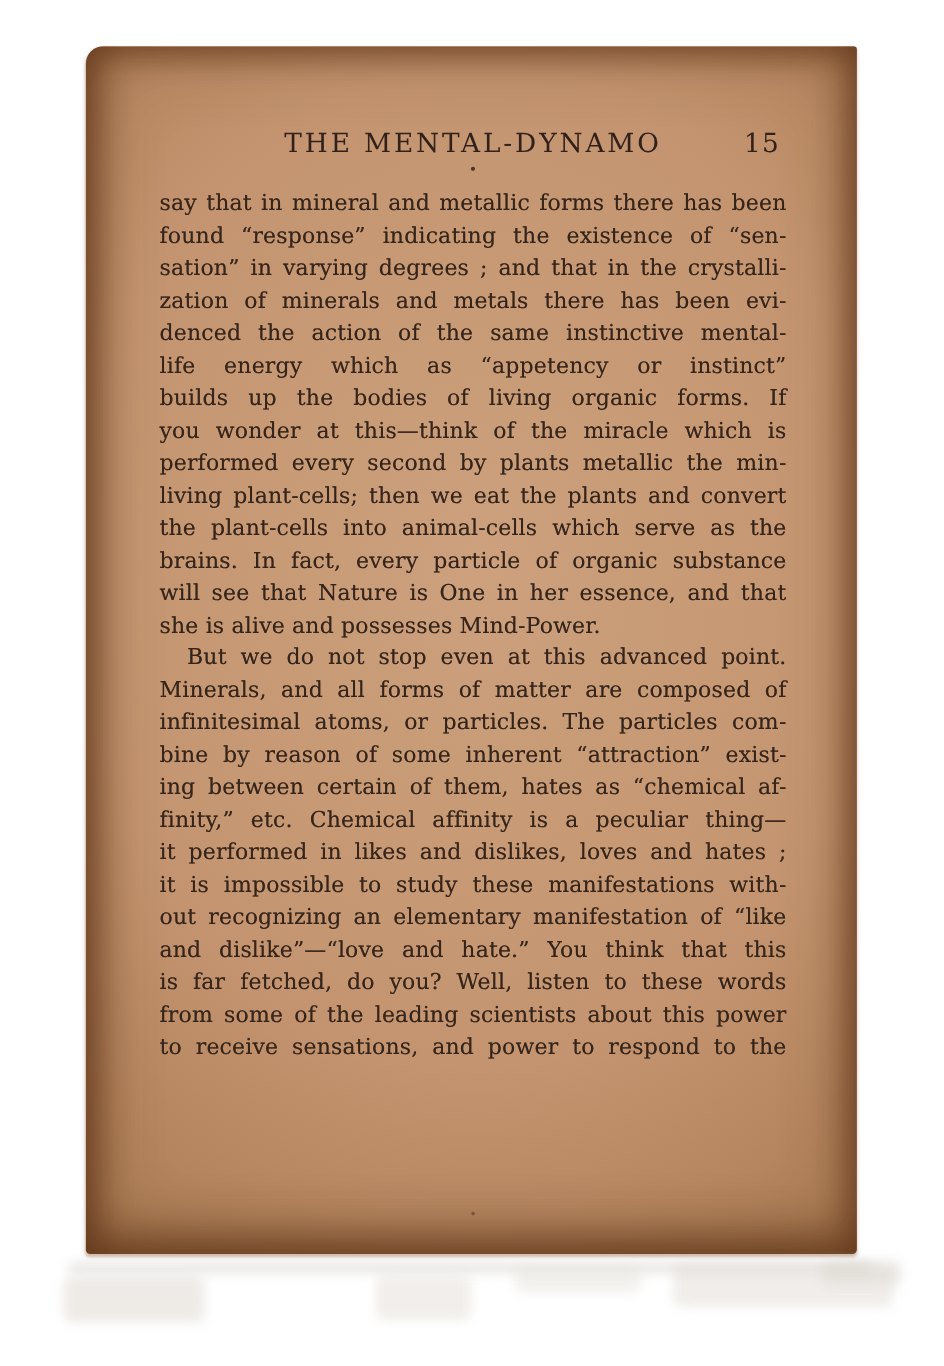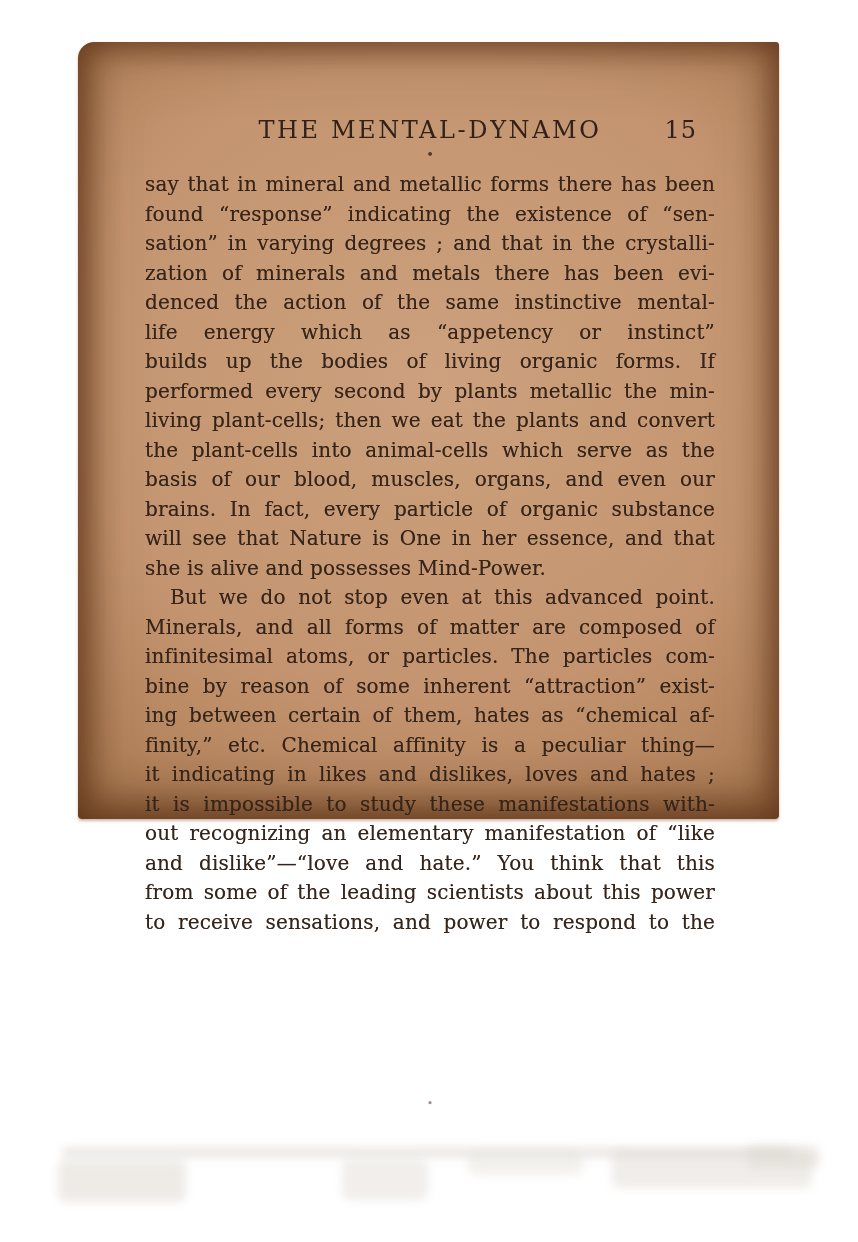--- a/index.html
+++ b/index.html
@@ -11,21 +11,21 @@
   }
   .canvas {
     position: relative;
     width: 858px; height: 1242px;
     background: #ffffff;
   }
   
   .scan-page {
     position: absolute;
     left: 78px; top: 42px;
-    width: 701px; height: 777px;
+    width: 701px; height: 1098px;
     background-color: #bf9270;
     background-image: radial-gradient(ellipse 95% 75% at 51% 43%,
         #cda17e 0%, #c3946f 55%, #ab7c54 90%, #9c6d48 100%);
     box-shadow:
       inset 0 0 70px rgba(92,50,22,.32),
       inset 14px 0 28px rgba(92,50,22,.42),
       inset -12px 0 24px rgba(92,50,22,.30),
       inset 0 -20px 38px rgba(80,42,18,.45),
       inset 0 12px 24px rgba(92,50,22,.26),
       0 2px 3px rgba(160,115,85,.5);
@@ -39,21 +39,21 @@
     color: #32211a;
   }
   .running-head .title {
     position: absolute; left: 0; right: 0;
     text-align: center;
     font-size: 24px;
     letter-spacing: 2.6px;
     white-space: nowrap;
   }
   .running-head .folio {
-    position: absolute; right: 18px; top: 0;
+    position: absolute; right: 6px; top: 0;
     font-size: 24px;
     letter-spacing: 1px;
   }
   .ornament-top {
     position: absolute;
     left: 67px; top: 106px; width: 570px;
     text-align: center;
     font-size: 13px;
     color: rgba(58,38,28,.85);
     line-height: 13px;
@@ -115,37 +115,38 @@
     <div class="ornament-top">•</div>
 
     <div class="body-text">
       <div class="text-line">say that in mineral and metallic forms there has been</div>
       <div class="text-line">found “response” indicating the existence of “sen-</div>
       <div class="text-line">sation” in varying degrees ; and that in the crystalli-</div>
       <div class="text-line">zation of minerals and metals there has been evi-</div>
       <div class="text-line">denced the action of the same instinctive mental-</div>
       <div class="text-line">life energy which as “appetency or instinct”</div>
       <div class="text-line">builds up the bodies of living organic forms. If</div>
+      <div class="text-line">you wonder at this—think of the miracle which is</div>
       <div class="text-line">performed every second by plants metallic the min-</div>
       <div class="text-line">living plant-cells; then we eat the plants and convert</div>
       <div class="text-line">the plant-cells into animal-cells which serve as the</div>
-      <div class="text-line">basis of our blood, muscles, organs, and even our</div>
       <div class="text-line">brains. In fact, every particle of organic substance</div>
       <div class="text-line">will see that Nature is One in her essence, and that</div>
       <div class="text-line short">she is alive and possesses Mind-Power.</div>
       <div class="text-line indent">But we do not stop even at this advanced point.</div>
       <div class="text-line">Minerals, and all forms of matter are composed of</div>
       <div class="text-line">infinitesimal atoms, or particles. The particles com-</div>
       <div class="text-line">bine by reason of some inherent “attraction” exist-</div>
       <div class="text-line">ing between certain of them, hates as “chemical af-</div>
       <div class="text-line">finity,” etc. Chemical affinity is a peculiar thing—</div>
-      <div class="text-line">it indicating in likes and dislikes, loves and hates ;</div>
+      <div class="text-line">it performed in likes and dislikes, loves and hates ;</div>
       <div class="text-line">it is impossible to study these manifestations with-</div>
       <div class="text-line">out recognizing an elementary manifestation of “like</div>
       <div class="text-line">and dislike”—“love and hate.” You think that this</div>
+      <div class="text-line">is far fetched, do you? Well, listen to these words</div>
       <div class="text-line">from some of the leading scientists about this power</div>
       <div class="text-line">to receive sensations, and power to respond to the</div>
     </div>
 
     <div class="ornament-bottom">•</div>
 
   </div>
 
   <div class="artifact art-band"></div>
   <div class="artifact art-b1"></div>

